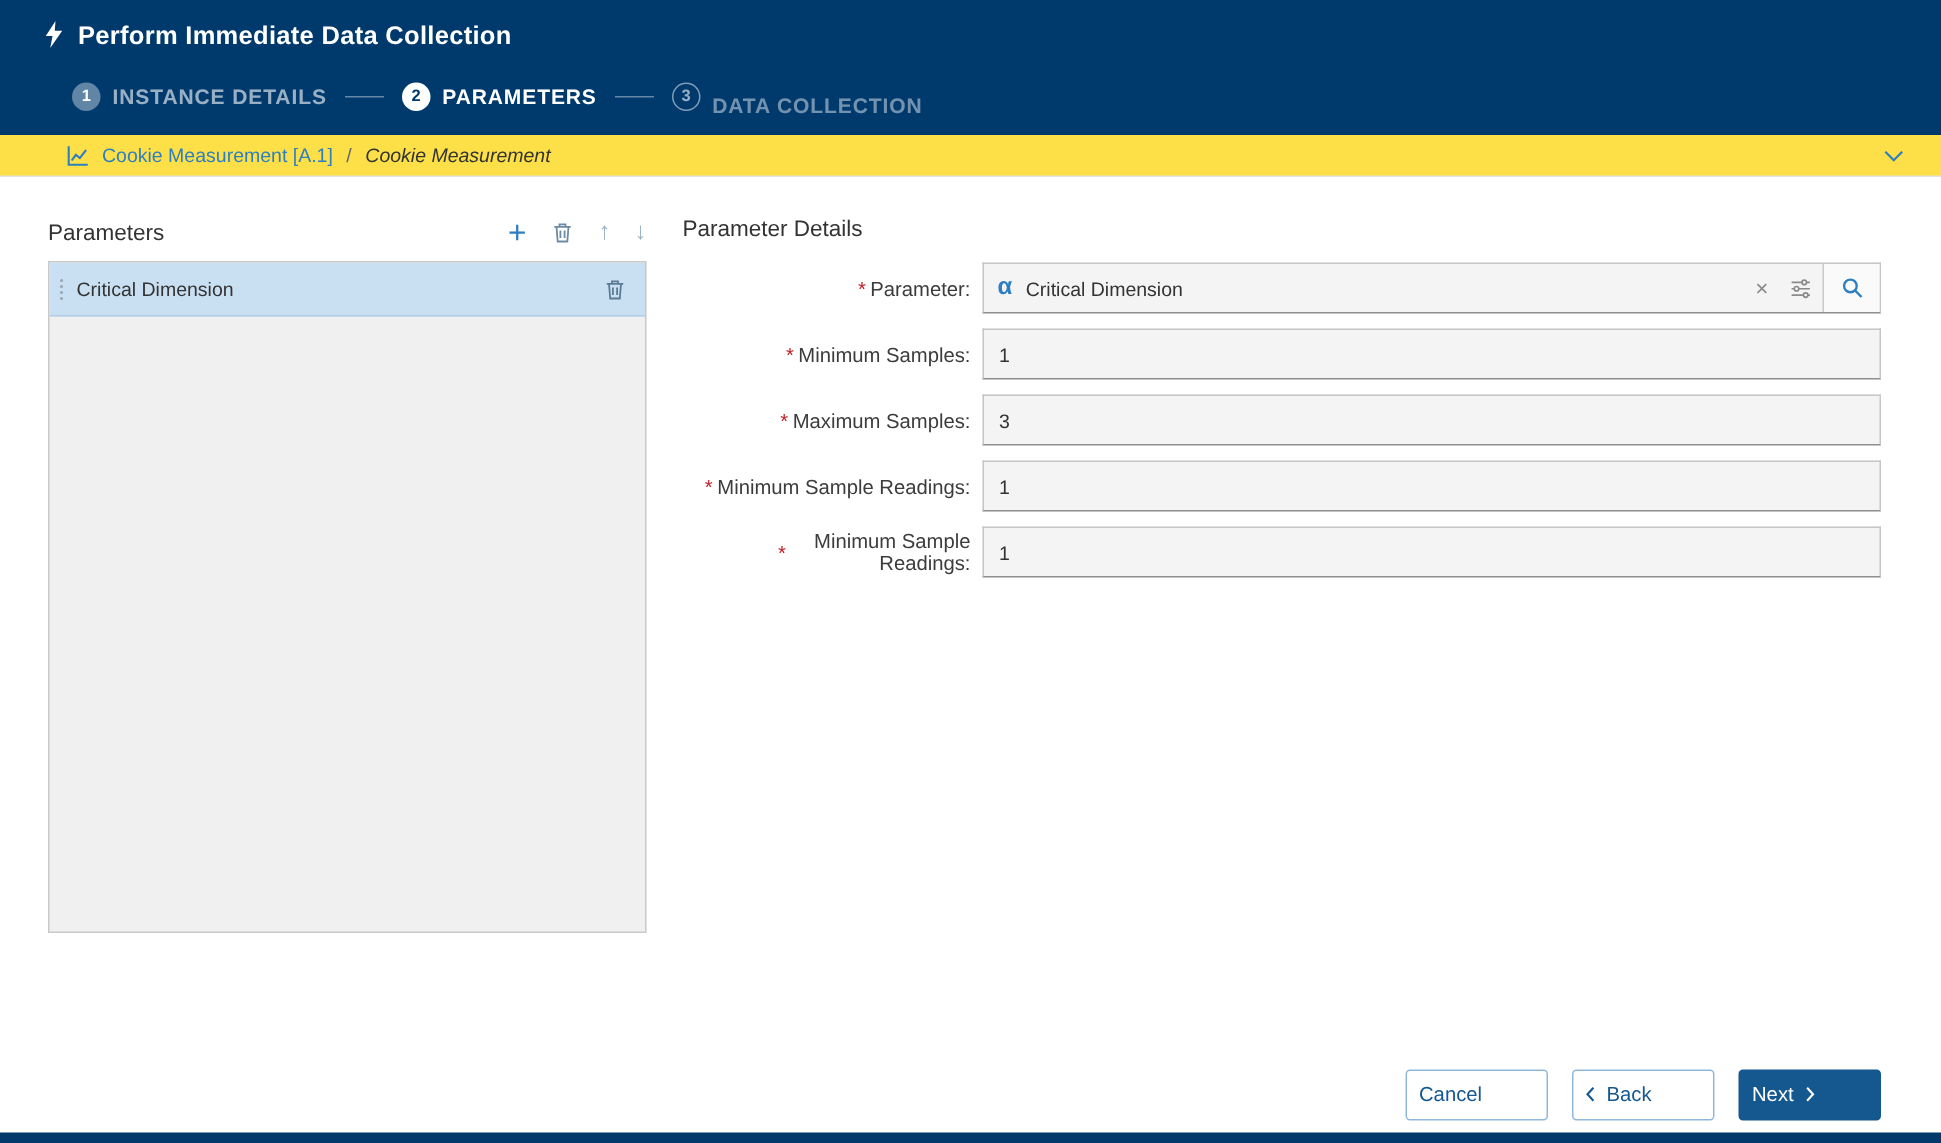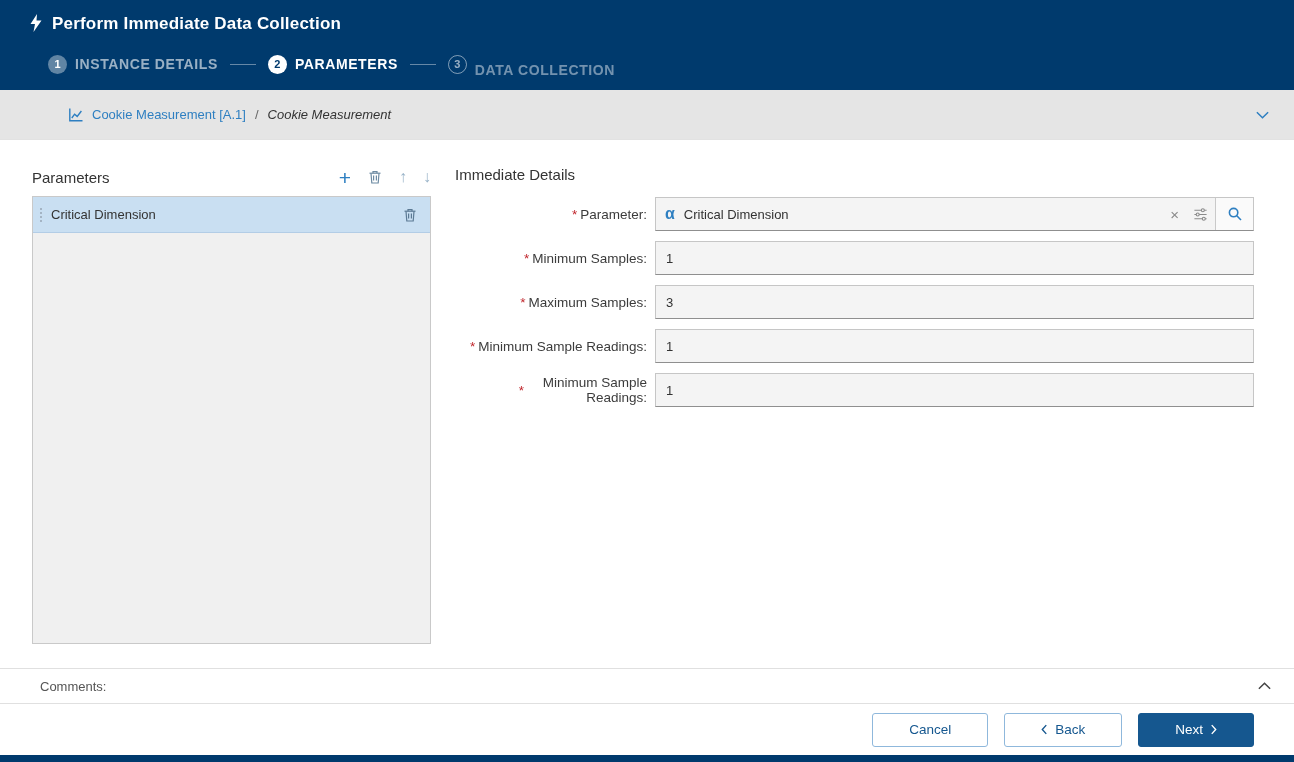--- a/index.html
+++ b/index.html
@@ -29,23 +29,23 @@
   .step.active .step-circle { background:#ffffff; color:#003a6d; }
   .step.pending .step-circle { background:transparent; border:1px solid rgba(255,255,255,0.5); color:rgba(255,255,255,0.6); }
   .step-label { margin-left:8px; font-size:14px; letter-spacing:.6px; }
   .step.done .step-label { color:rgba(255,255,255,0.6); font-weight:600; }
   .step.active .step-label { color:#fff; font-weight:700; }
   .step.pending .step-label { color:rgba(255,255,255,0.45); font-weight:600;margin-top:12px; }
   .step-connector { width:26px; height:1px; background:rgba(255,255,255,0.4); margin:0 12px; }
 
   
   .breadcrumb-bar {
-    height:50px; flex:0 0 auto; background:#e5e5e5;
+    height:28px; flex:0 0 auto; background:#fde047;
     border-bottom:1px solid #e2e2e2;
-    display:flex; align-items:center; padding:0 20px 0 68px;
+    display:flex; align-items:center; padding:0 20px 0 44px;
   }
   .crumb-icon { display:inline-flex; margin-right:8px; color:#2e7fc1; }
   .crumb-link { color:#2e7fc1; font-size:13px; cursor:pointer; }
   .crumb-sep { color:#666; margin:0 9px; font-size:13px; }
   .crumb-current { color:#333; font-size:13px;font-style:italic; }
   .crumb-spacer { flex:1; }
   .chev-btn { display:inline-flex; cursor:pointer; color:#2e7fc1; padding:4px; }
 
   
   .main { flex:1 1 auto; display:flex; padding:22px 40px 0 32px; background:#fff; overflow:hidden; }
@@ -110,22 +110,22 @@
   .comments-label { font-size:13px; color:#555; }
   .chev-up { color:#444; display:inline-flex; cursor:pointer; }
 
   
   .footer {
     height:51px; flex:0 0 auto; background:#fff;
     display:flex; align-items:center; justify-content:flex-end;
     gap:16px; padding-right:40px;
   }
   .btn {
-    height:34px; min-width:95px; padding:0 36px; border-radius:3px;
-    display:flex; align-items:center; justify-content:flex-end; gap:7px;
+    height:34px; min-width:95px; padding:0 8px; border-radius:3px;
+    display:flex; align-items:center; justify-content:flex-start; gap:7px;
     font-size:13.5px; font-family:"Liberation Sans", sans-serif; cursor:pointer;
   }
   .btn-secondary { background:#fff; border:1px solid #8fb8dc; color:#15578f; }
   .btn-primary { background:#15578f; border:1px solid #15578f; color:#fff; }
   .btn svg { flex:0 0 auto; }
 
   .bottom-strip { height:7px; flex:0 0 auto; background:#003a6d; }
 </style>
 </head>
 <body>
@@ -213,21 +213,21 @@
               <path d="M6 4.2 V2.6 H10 V4.2"></path>
               <path d="M4 4.2 L4.8 14 H11.2 L12 4.2"></path>
               <path d="M6.6 6.6 V11.6 M9.4 6.6 V11.6"></path>
             </svg>
           </span>
         </div>
       </div>
     </section>
 
     <section class="right-panel">
-      <div class="details-title">Immediate Details</div>
+      <div class="details-title">Parameter Details</div>
 
       <div class="form-row">
         <div class="form-label">
           <span class="req">*</span>
           <span>Parameter:</span>
         </div>
         <div class="lookup">
           <div class="lookup-body">
             <span class="alpha-glyph">α</span>
             <span class="lookup-value">Critical Dimension</span>
@@ -277,28 +277,20 @@
       <div class="form-row">
         <div class="form-label">
           <span class="req">*</span>
           <span class="lbl-narrow">Minimum Sample Readings:</span>
         </div>
         <input class="form-input" value="1" style="">
       </div>
     </section>
   </div>
 
-  <div class="comments-bar">
-    <span class="comments-label">Comments:</span>
-    <span class="chev-up">
-      <svg viewBox="0 0 16 10" width="15" height="10" fill="none" stroke="currentColor" stroke-width="1.6">
-          <polyline points="2,8 8,2 14,8"></polyline>
-        </svg>
-    </span>
-  </div>
 
   <div class="footer">
     <button class="btn btn-secondary">
       <span>Cancel</span>
     </button>
     <button class="btn btn-secondary">
       <svg viewBox="0 0 8 12" width="7" height="11" fill="none" stroke="currentColor" stroke-width="1.6">
           <polyline points="6,1 1.5,6 6,11"></polyline>
         </svg>
       <span>Back</span>

